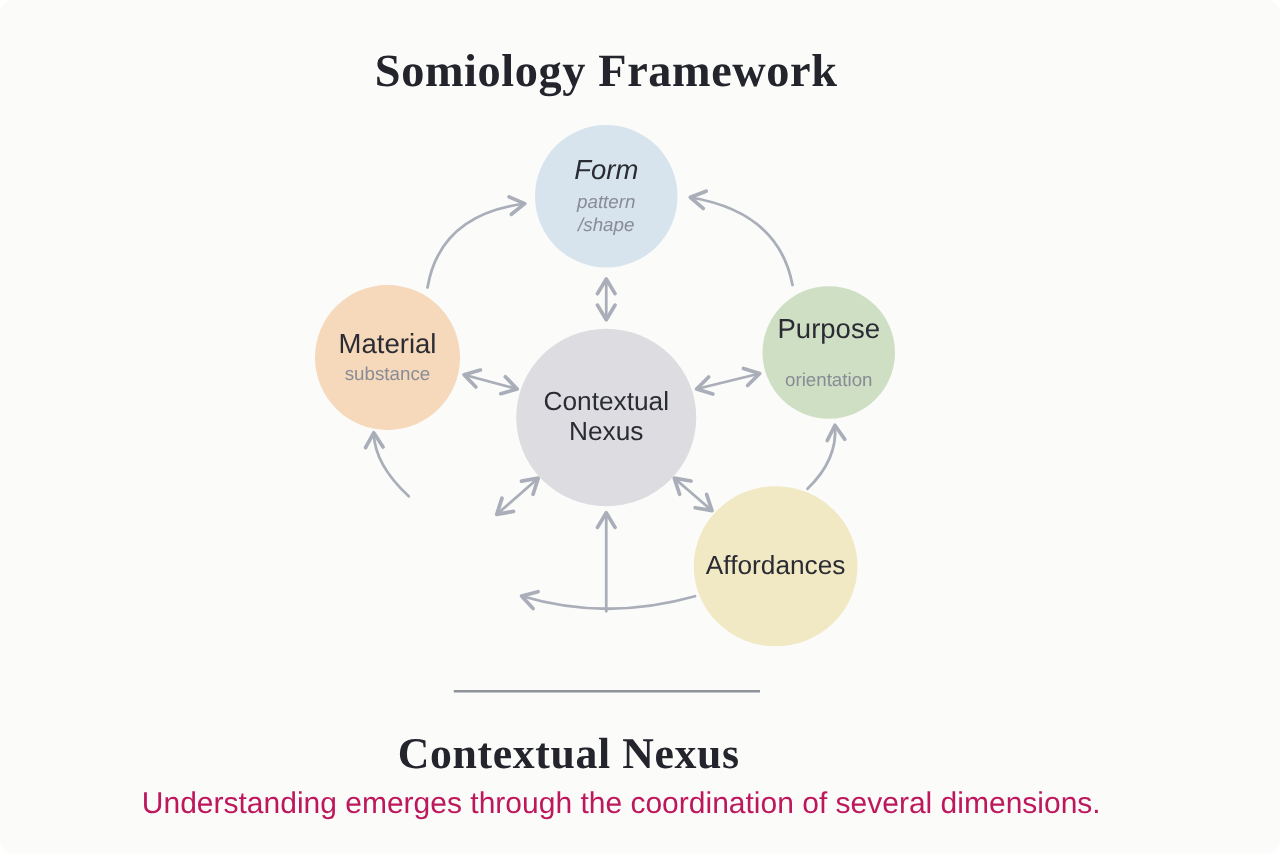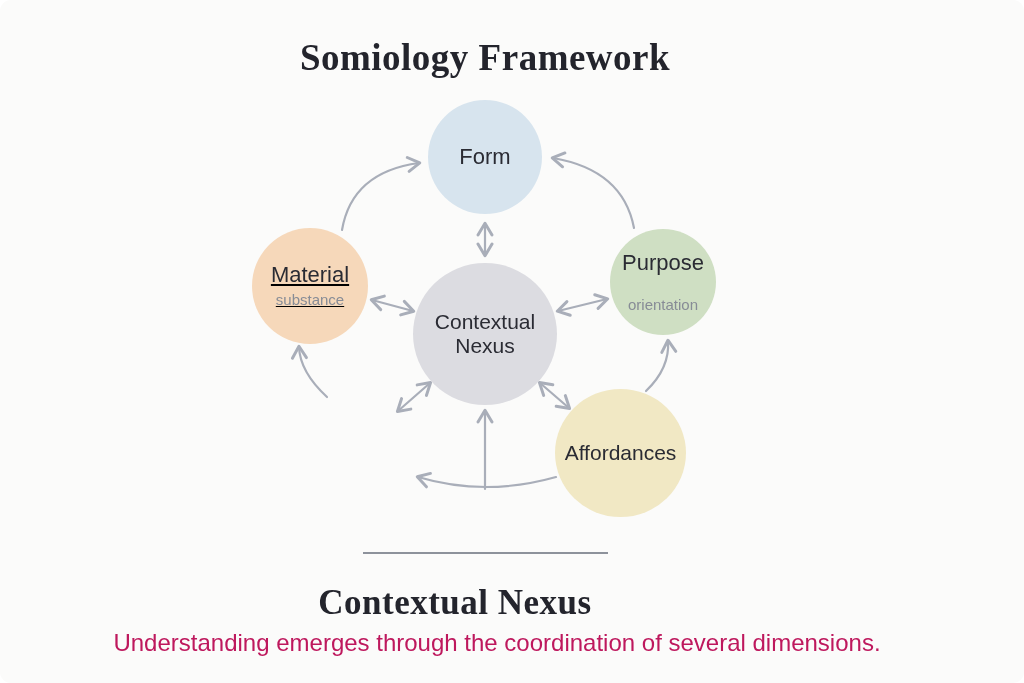--- a/index.html
+++ b/index.html
@@ -123,25 +123,26 @@
     <path class="arrow" d="M 540 383 L 569 408" marker-start="url(#ah)" marker-end="url(#ah)"></path>
 
     <path class="arrow" d="M 342 230 Q 352 172 419 163" marker-end="url(#ah)"></path>
     <path class="arrow" d="M 634 228 Q 623 170 553 158" marker-end="url(#ah)"></path>
     <path class="arrow" d="M 327 397 Q 300 372 299 347" marker-end="url(#ah)"></path>
     <path class="arrow" d="M 646 391 Q 670 368 668 341" marker-end="url(#ah)"></path>
     <path class="arrow" d="M 556 477 Q 485 497 418 477" marker-end="url(#ah)"></path>
     <path class="arrow" d="M 485 489 L 485 411" marker-end="url(#ah)"></path>
   </svg>
 
-  <div class="node node-form" style="background: rgb(215, 228, 238);">
+  <div class="node node-form" style="background: rgb(215, 228, 238); font-style: italic;">
     <div class="label">Form</div>
+    <div class="sublabel">pattern /shape</div>
   </div>
 
-  <div class="node node-material" style="background: rgb(246, 216, 186); text-decoration: underline;">
+  <div class="node node-material" style="background: rgb(246, 216, 186);">
     <div class="label">Material</div>
     <div class="sublabel">substance</div>
   </div>
 
   <div class="node node-purpose" style="background: rgb(207, 223, 195);">
     <div class="label">Purpose</div>
     <div class="sublabel">orientation</div>
   </div>
 
 

